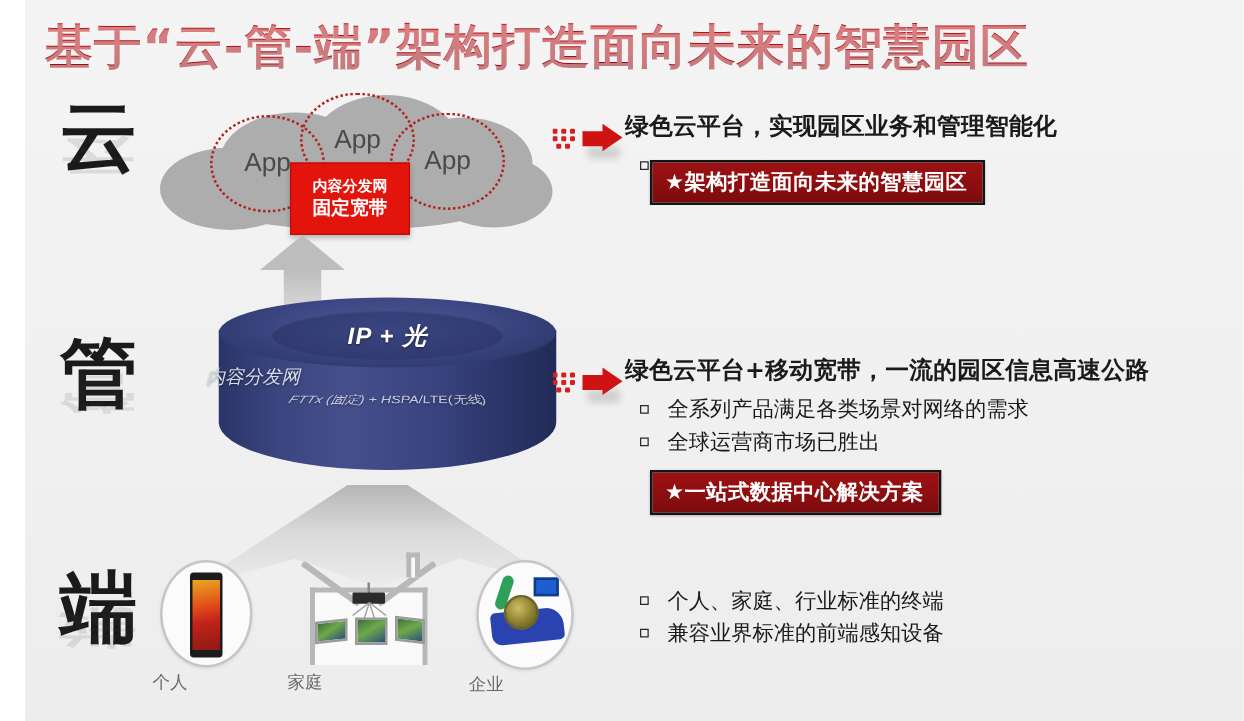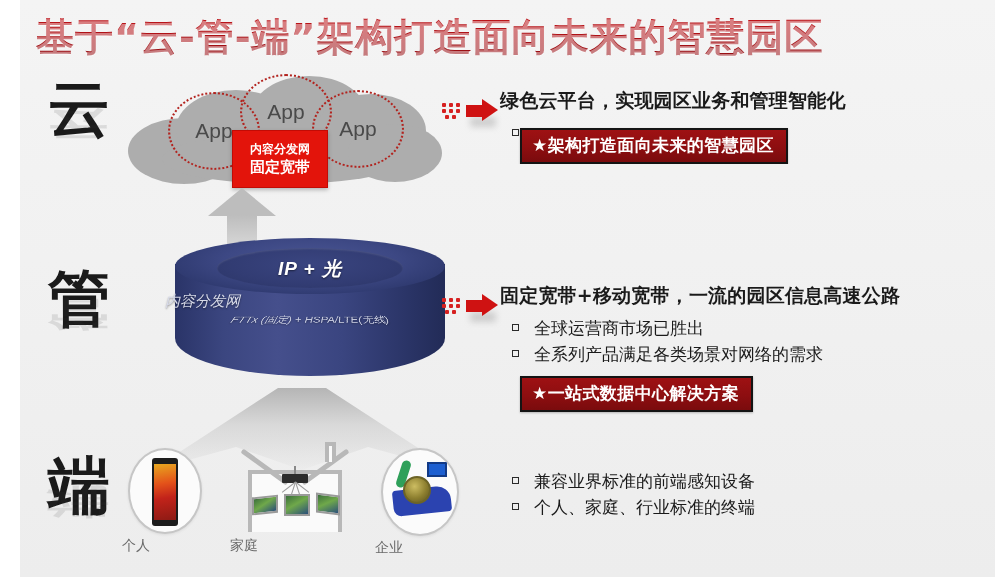--- a/index.html
+++ b/index.html
@@ -540,30 +540,30 @@
               <i style="left:14px;top:0px;"></i>
             <i style="left:0px;  top:6px;"></i>
               <i style="left:7px; top:6px;"></i>
               <i style="left:14px;top:6px;"></i>
             <i style="left:3px;  top:12px;"></i>
               <i style="left:10px;top:12px;"></i>
           </div>
           <div class="am-body"></div>
           <div class="am-head"></div>
         </div>
-        <div class="block-title">固定宽带+移动宽带，一流的园区信息高速公路</div>
+        <div class="block-title">绿色云平台+移动宽带，一流的园区信息高速公路</div>
       </div>
       <ul class="bullets">
+        <li><span class="sqbullet"></span><span>全系列产品满足各类场景对网络的需求</span></li>
         <li><span class="sqbullet"></span><span>全球运营商市场已胜出</span></li>
-        <li><span class="sqbullet"></span><span>全系列产品满足各类场景对网络的需求</span></li>
       </ul>
       <div class="redbox">★一站式数据中心解决方案</div>
     </div>
 
     <div class="block clipped" id="block-device">
       <ul class="bullets">
+        <li><span class="sqbullet"></span><span>个人、家庭、行业标准的终端</span></li>
         <li><span class="sqbullet"></span><span>兼容业界标准的前端感知设备</span></li>
-        <li><span class="sqbullet"></span><span>个人、家庭、行业标准的终端</span></li>
       </ul>
     </div>
 
   </div>
 </div>
 
 </body></html>

